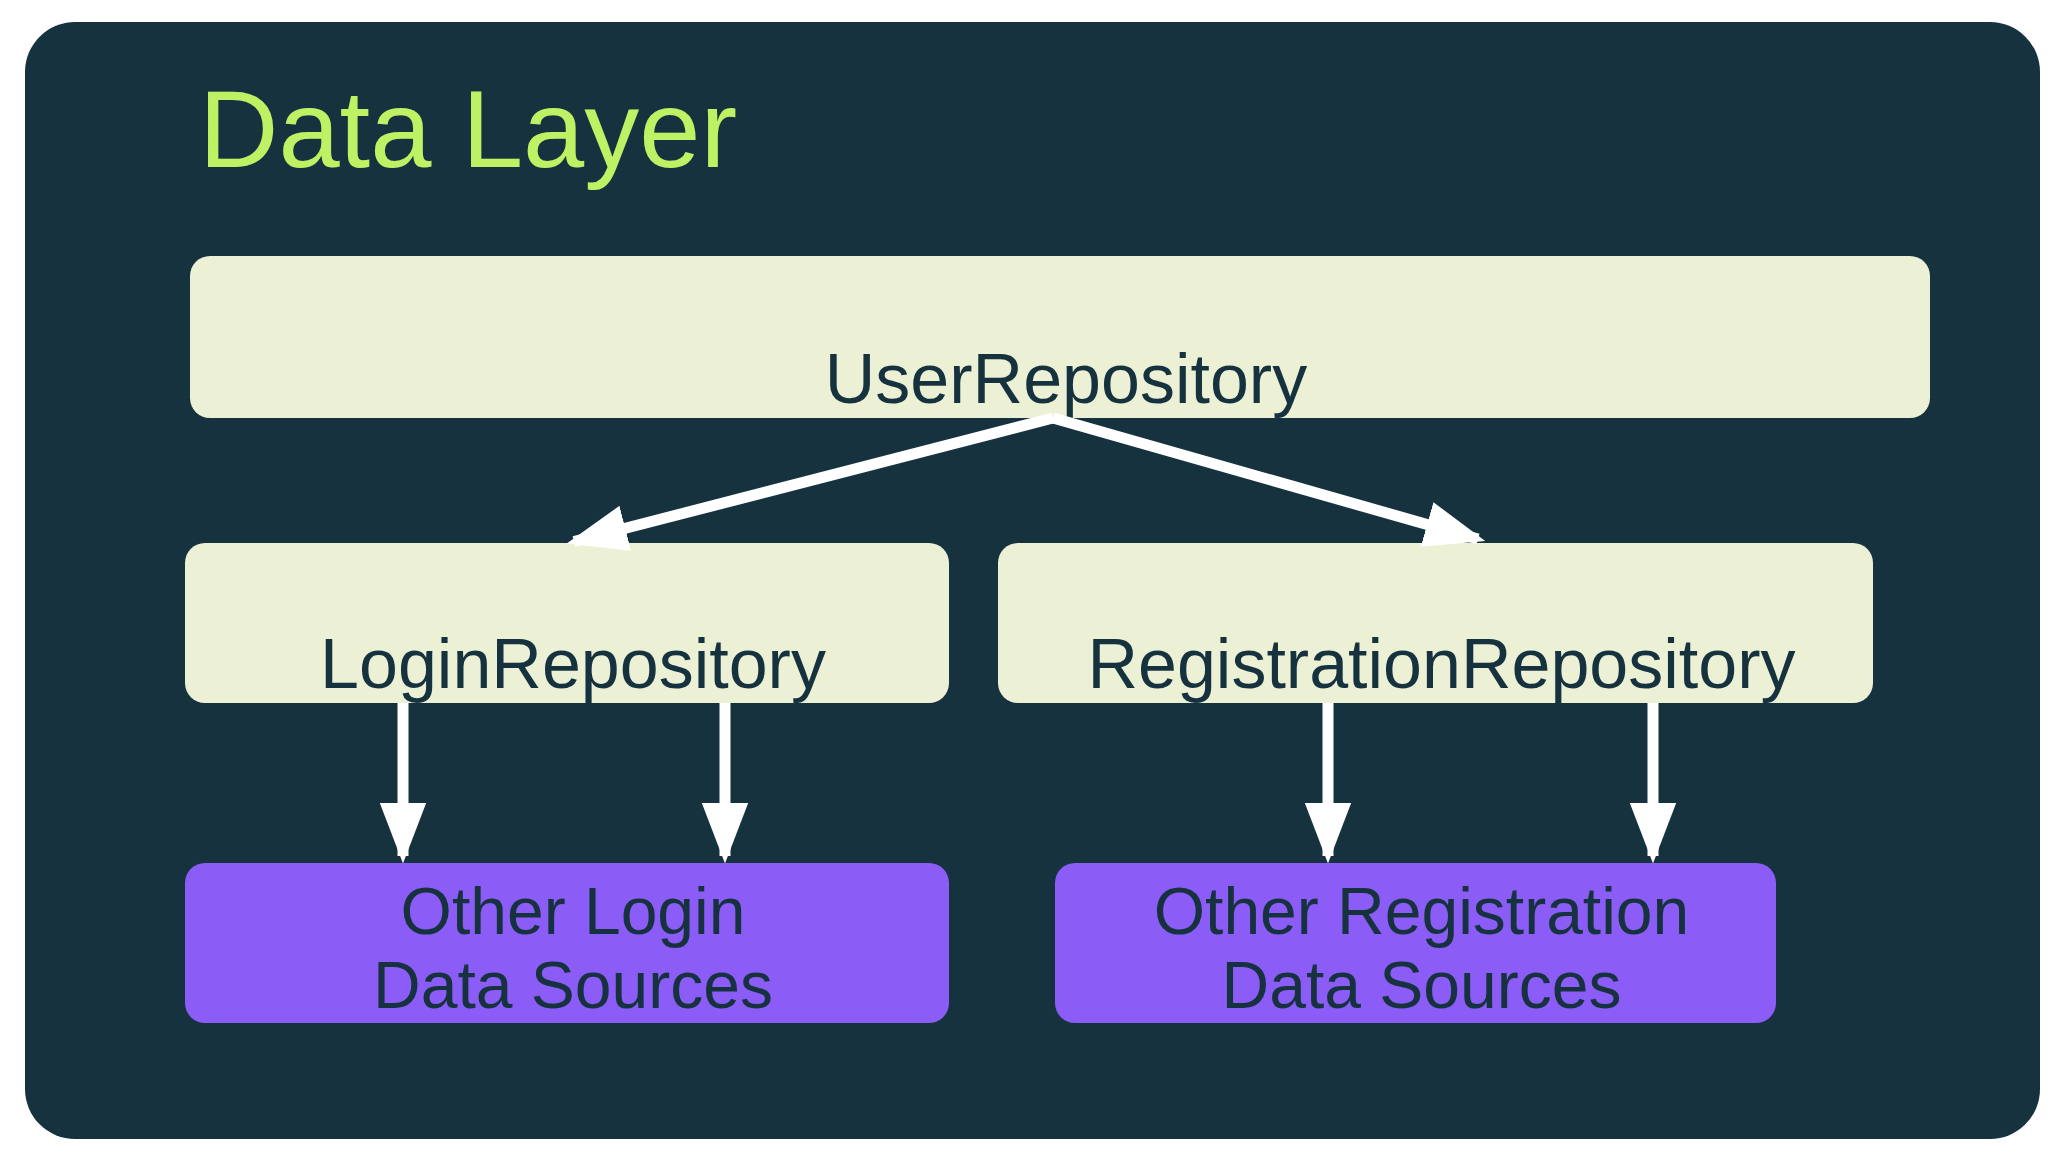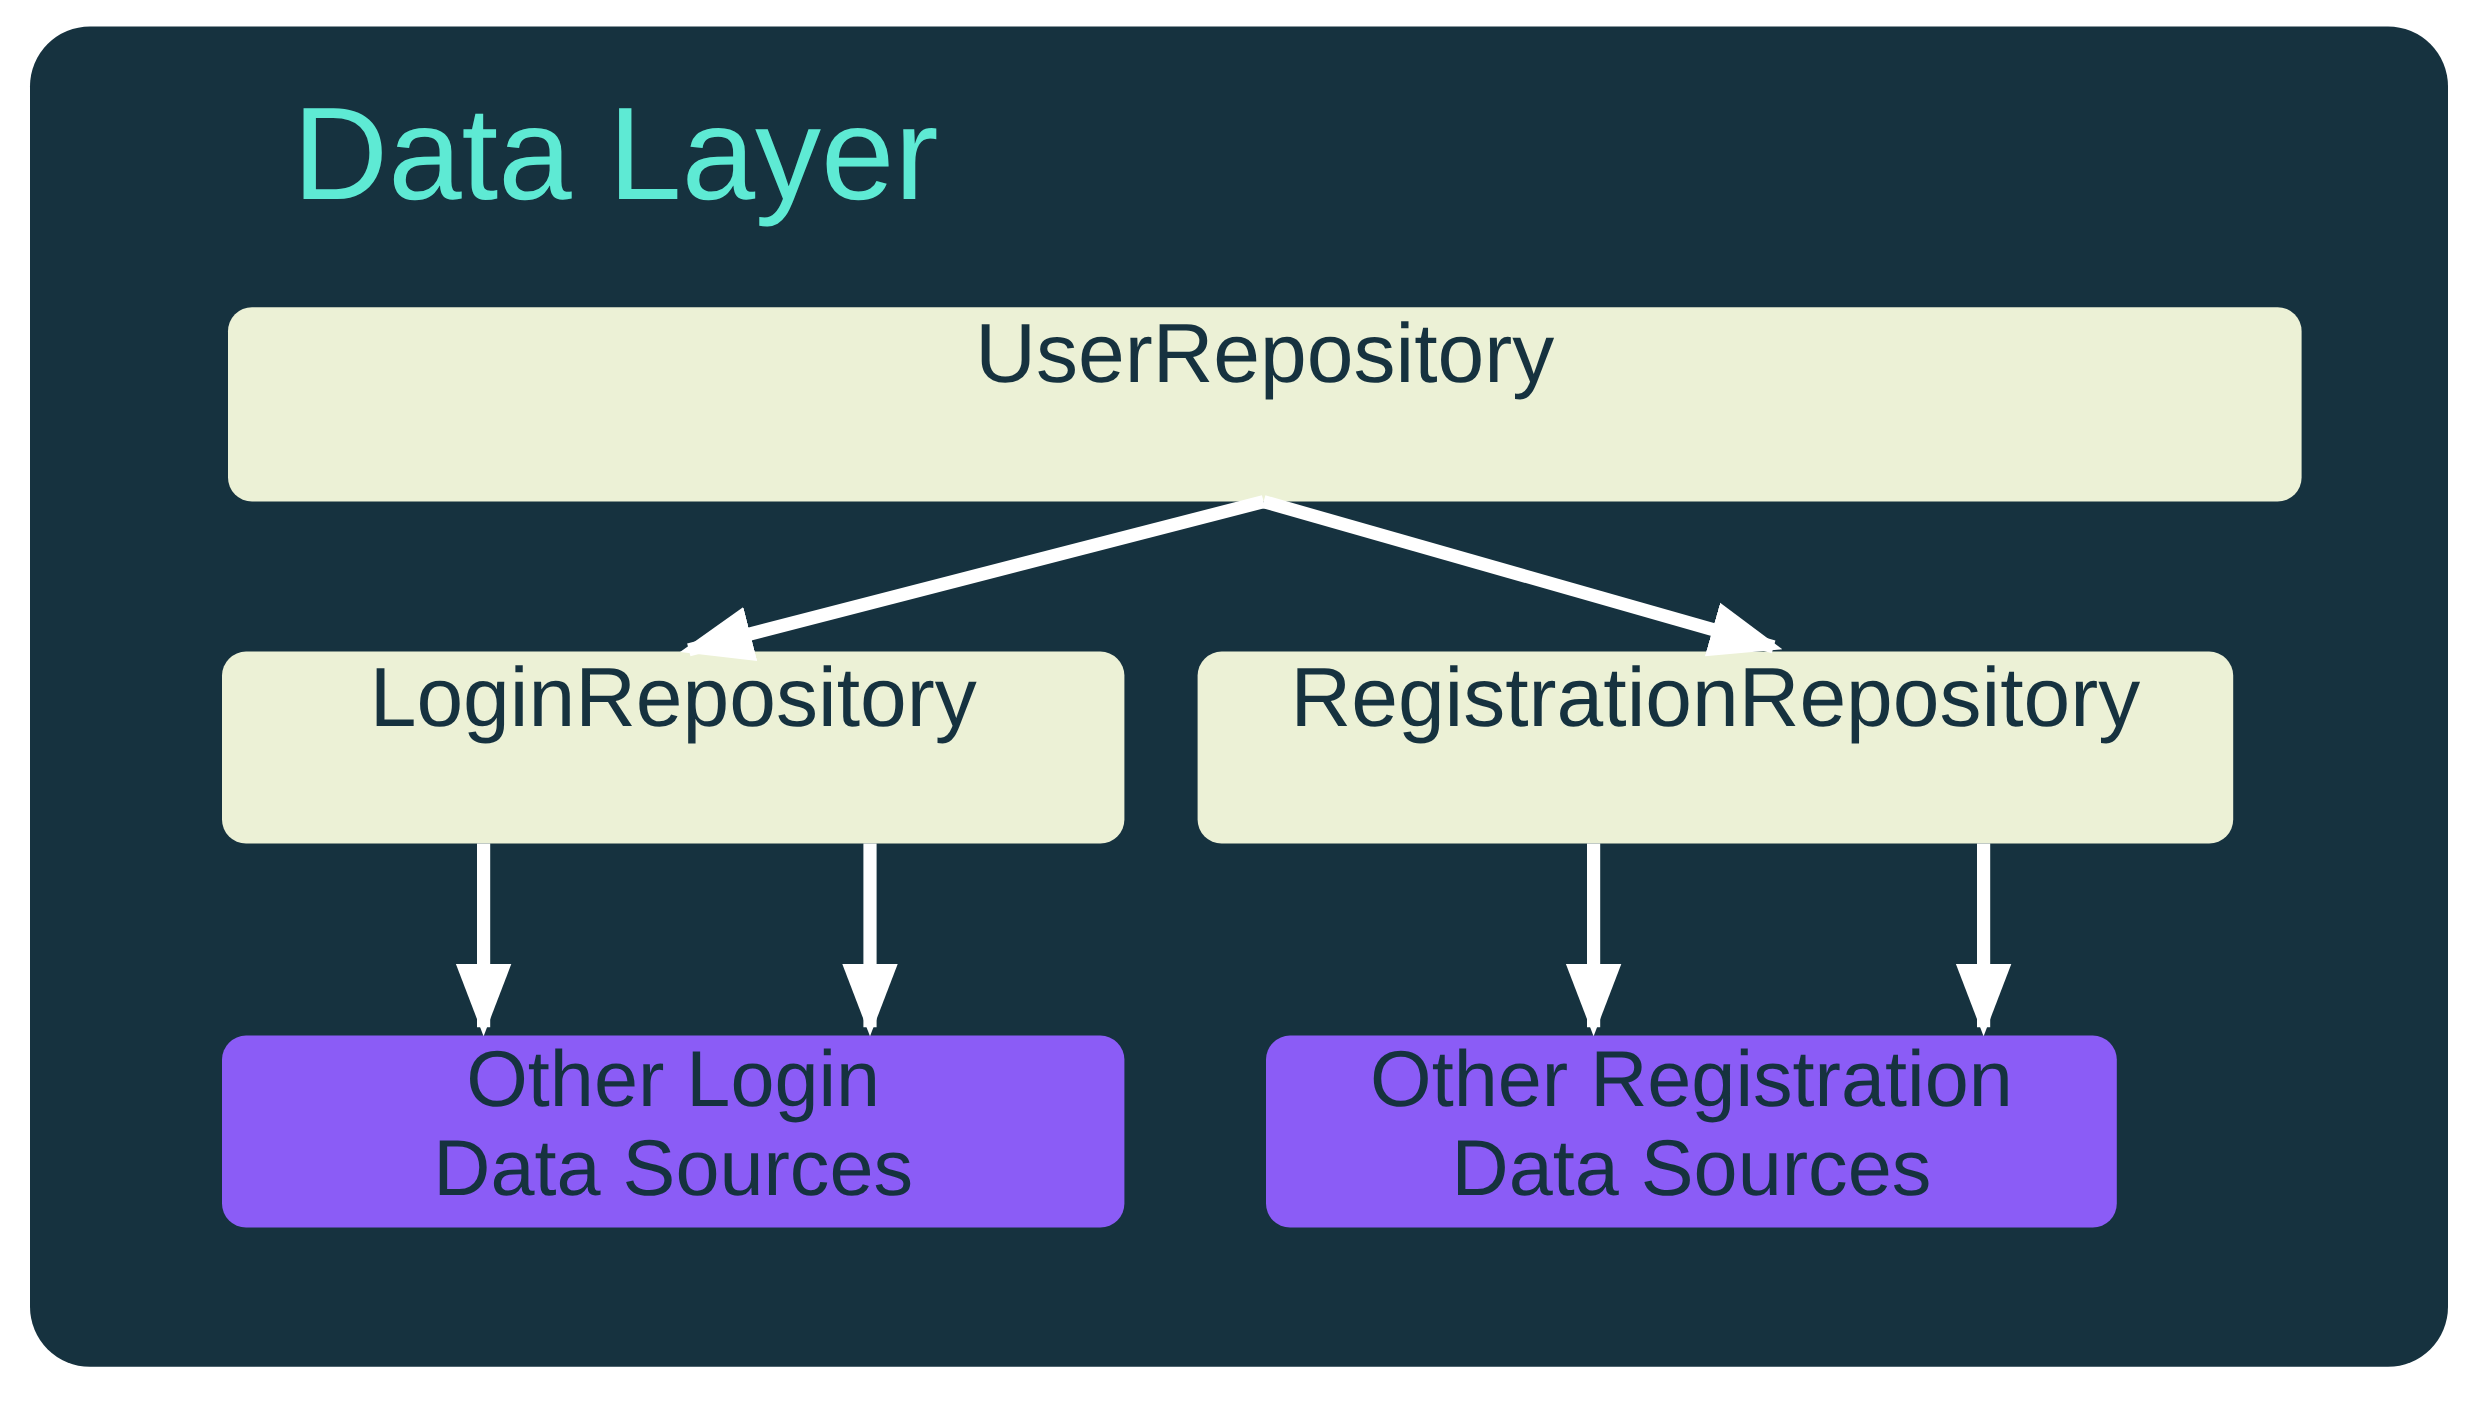--- a/index.html
+++ b/index.html
@@ -23,32 +23,32 @@
     height: 1117px;
     background: #16323F;
     border-radius: 50px;
   }
   .diagram-title {
     position: absolute;
     left: 174px;
     top: 46px;
     font-size: 110px;
     line-height: 1.1;
-    color: #5eead4;
+    color: #bef264;
     white-space: nowrap;
-    margin-left: 45px;
   }
   .node {
     position: absolute;
     display: flex;
-    align-items: flex-start;
+    align-items: flex-end;
     justify-content: center;
     border-radius: 20px;
     color: #16323F;
     text-align: center;
+    padding-left: 12px;
   }
   .node.repository {
     background: #ECF1D6;
     font-size: 70px;
     line-height: 1.1;
   }
   .node.data-source {
     background: #8b5cf6;
     font-size: 66px;
     line-height: 1.12;

